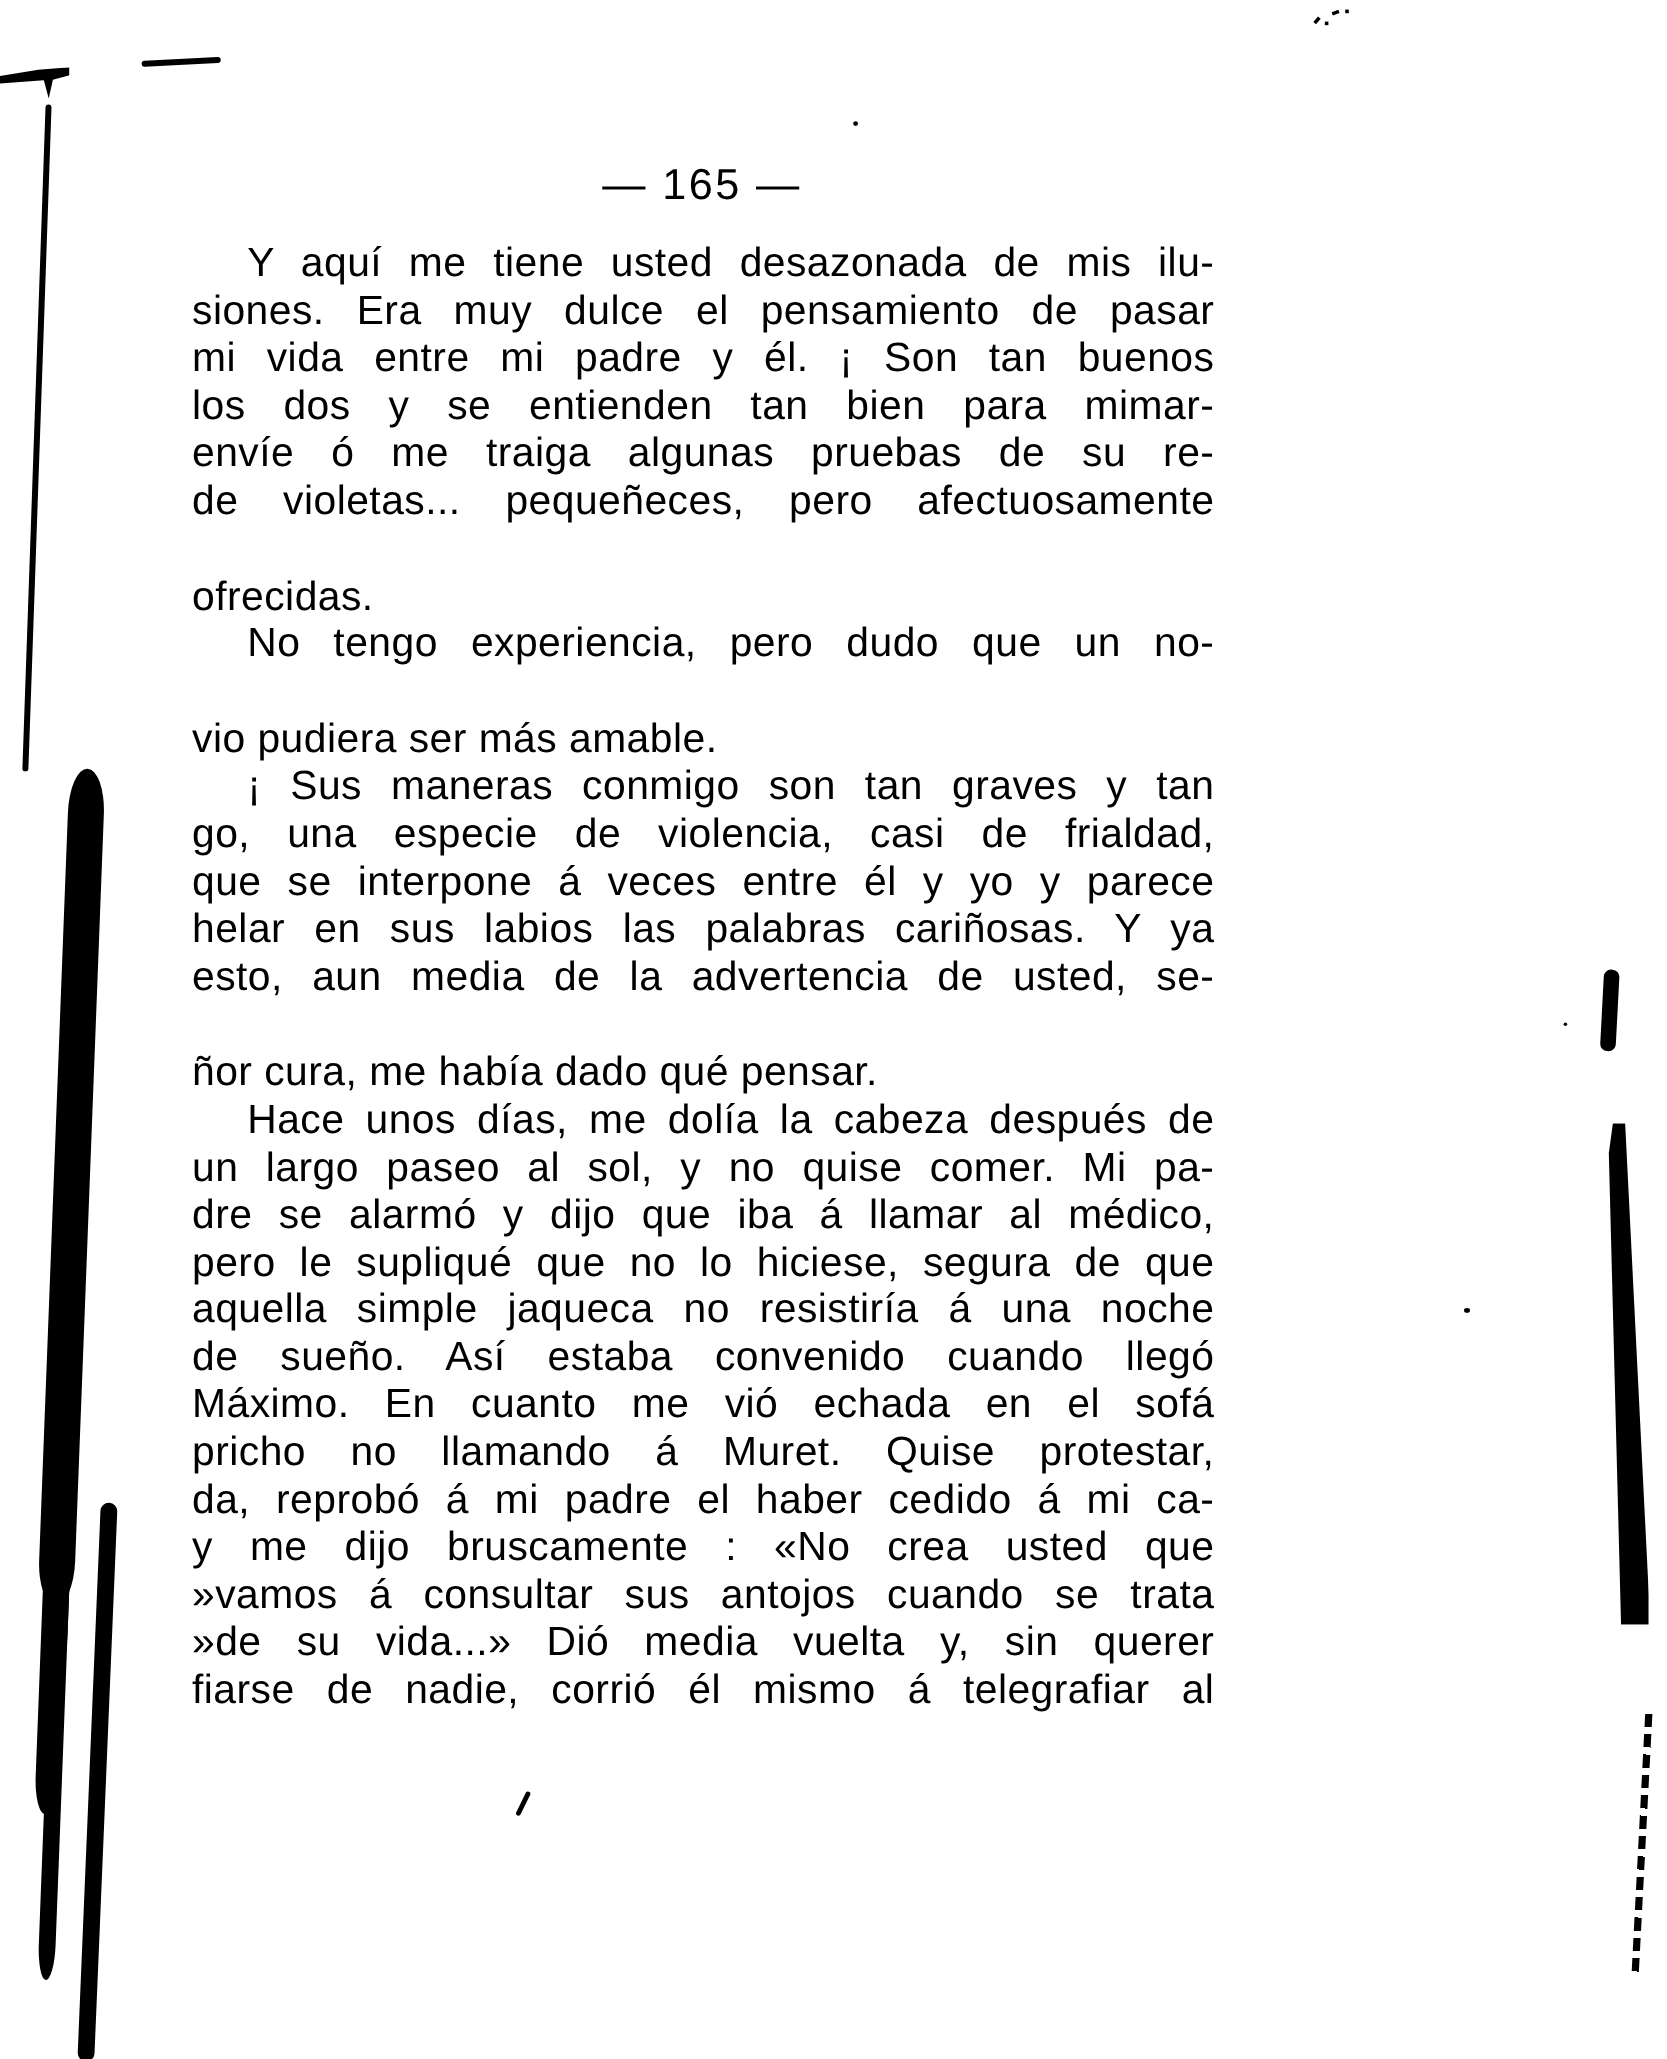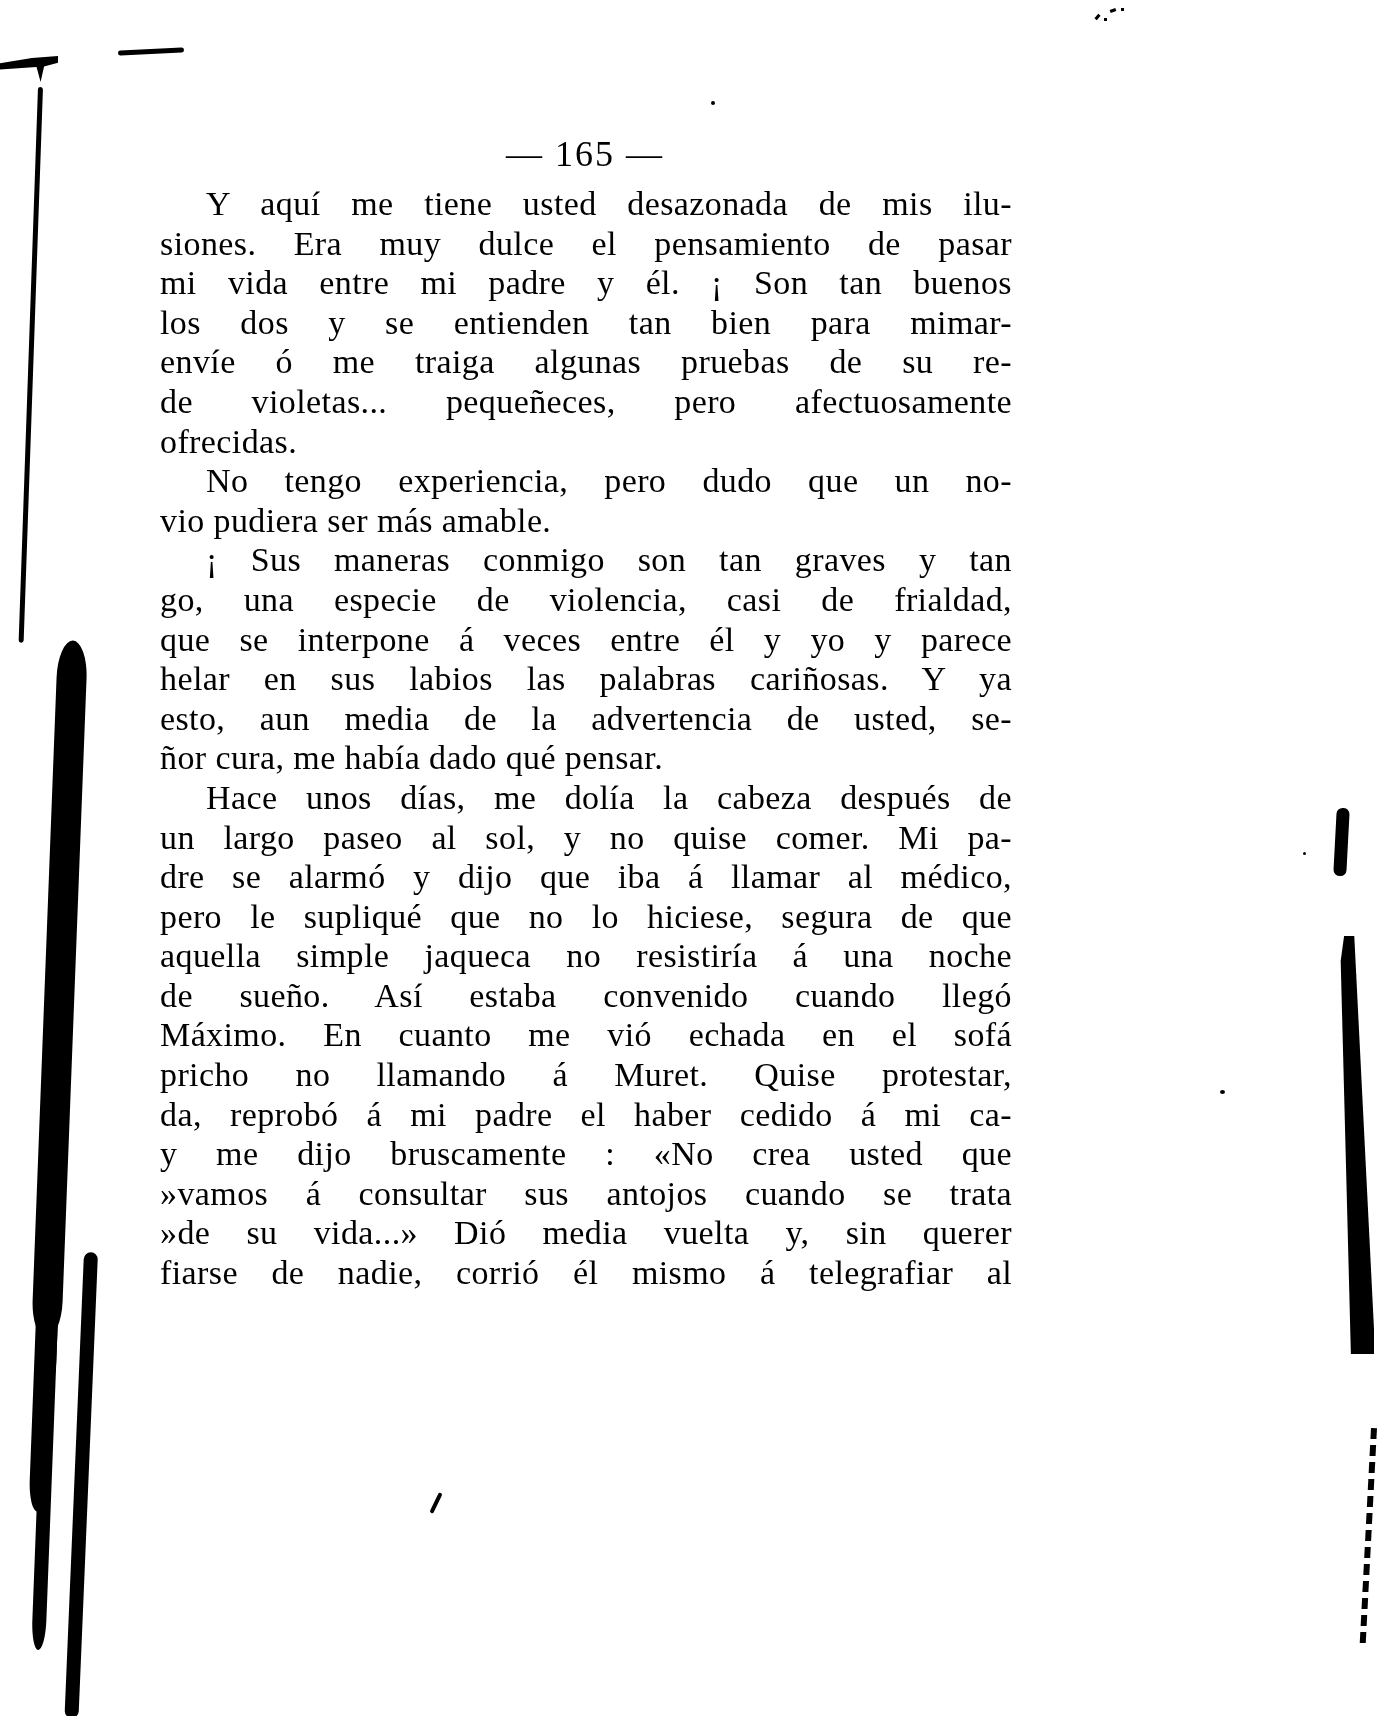--- a/index.html
+++ b/index.html
@@ -6,53 +6,54 @@
     margin: 0;
     padding: 0;
     background: #ffffff;
   }
   .page {
     position: relative;
     width: 1389px;
     height: 1716px;
     background: #ffffff;
     overflow: hidden;
-    font-family: Liberation Serif, serif;
+    font-family: Liberation Sans, sans-serif;
     color: #000000;
   }
   .page-number {
     position: absolute;
     left: 160px;
     top: 133px;
     width: 850px;
     text-align: center;
     font-size: 36px;
     letter-spacing: 2px;
     color: #000000;
   }
   .text-block {
     position: absolute;
     left: 160px;
-    top: 184px;
+    top: 200px;
     width: 852px;
   }
   .line {
     font-size: 34px;
     line-height: 39.6px;
     height: 39.6px;
     letter-spacing: 0.4px;
     white-space: nowrap;
     text-align: justify;
     text-align-last: justify;
     color: #000000;
   }
   .line.indent { padding-left: 46px; }
   .line.parend {
     text-align: center;
     text-align-last: left;
+    margin-top: 40px;
   }
   
   .artifact { position: absolute; background: #000000; }
   .arrow-blob {
     left: 0px; top: 56px; width: 58px; height: 26px;
     clip-path: polygon(0 28%, 55% 8%, 100% 0, 100% 26%, 76% 40%, 70% 100%, 63% 42%, 0 52%);
   }
   .top-streak {
     left: 118px; top: 49px; width: 66px; height: 5px;
     border-radius: 3px;

